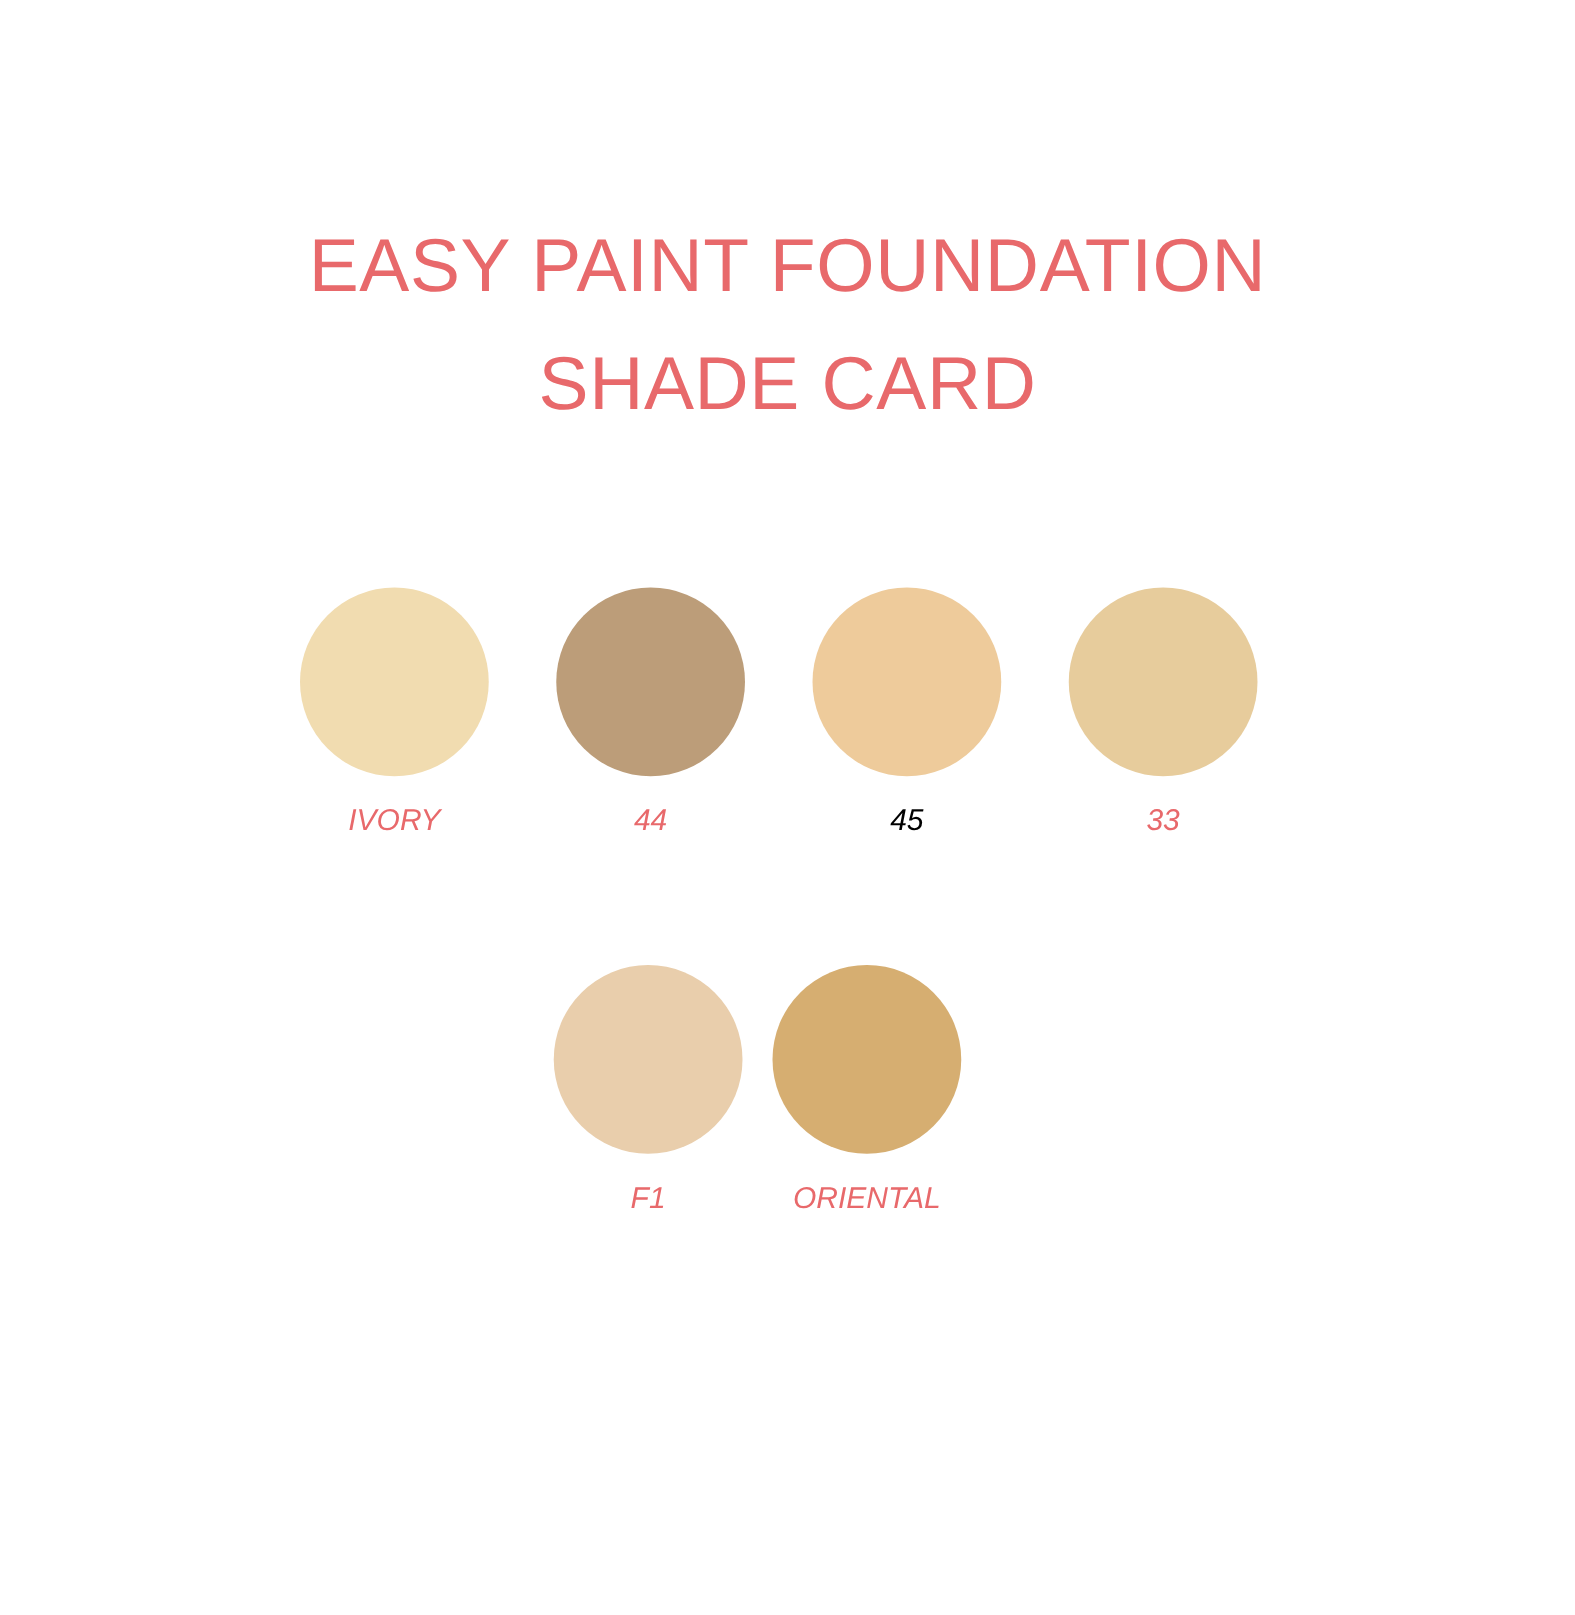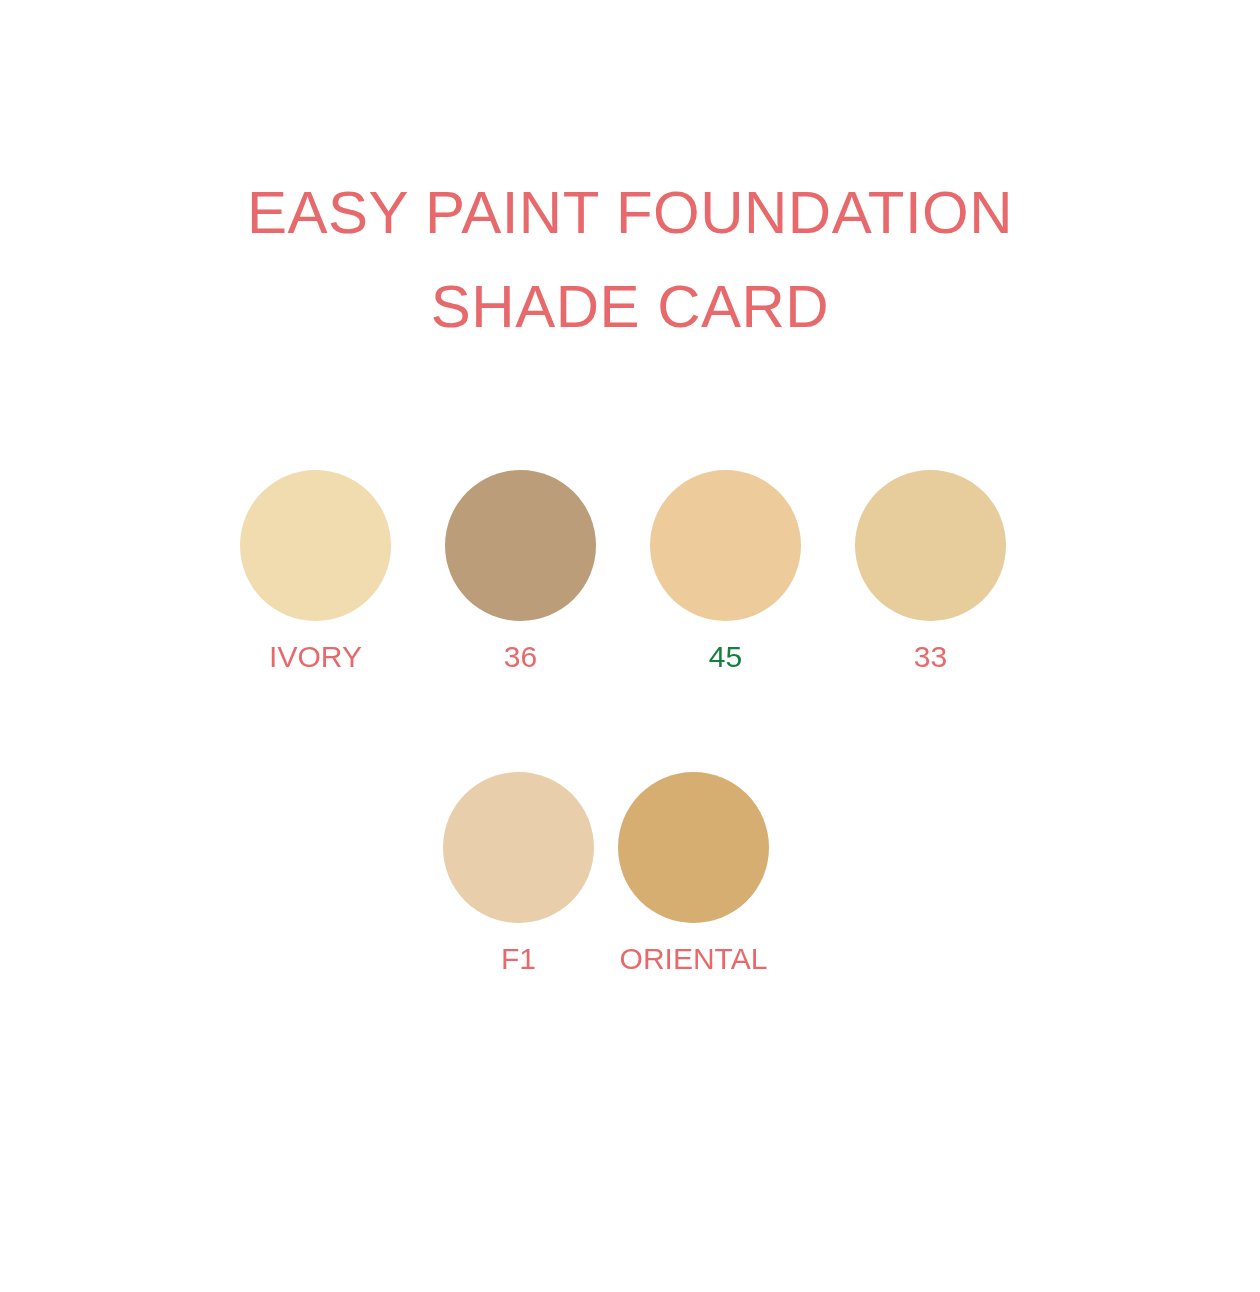--- a/index.html
+++ b/index.html
@@ -79,25 +79,26 @@
     width: 151px;
     height: 151px;
     border-radius: 50%;
     display: block;
   }
 
   .swatch-label {
     margin-top: 18px;
     color: #e8696b;
     font-family: "Liberation Sans", sans-serif;
-    font-size: 30px;
+    font-size: 24px;
     font-weight: 400;
     line-height: 36px;
     white-space: nowrap;
     text-align: center;
+    font-style: italic;
   }
 </style>
 </head>
 <body style="background: rgb(255, 255, 255);">
 
 <div id="shade-card" style="background: rgb(255, 255, 255);">
 
   <div class="title-block">
     <span class="title-line" style="color: rgb(232, 105, 107);">EASY PAINT FOUNDATION</span>
     <span class="title-line" style="color: rgb(232, 105, 107); text-align: center;">SHADE CARD</span>
@@ -107,26 +108,26 @@
 
     <div class="swatch-row row-1">
 
       <div class="swatch">
         <span class="swatch-circle" style="background-color: rgb(241, 220, 176);"></span>
         <span class="swatch-label" style="color: rgb(232, 105, 107);">IVORY</span>
       </div>
 
       <div class="swatch">
         <span class="swatch-circle" style="background-color: rgb(188, 157, 121);"></span>
-        <span class="swatch-label" style="color: rgb(232, 105, 107);">36</span>
+        <span class="swatch-label" style="color: rgb(232, 105, 107);">44</span>
       </div>
 
       <div class="swatch">
         <span class="swatch-circle" style="background-color: rgb(238, 203, 155);"></span>
-        <span class="swatch-label" style="color: #15803d;">45</span>
+        <span class="swatch-label" style="color: #000000;">45</span>
       </div>
 
       <div class="swatch">
         <span class="swatch-circle" style="background-color: rgb(231, 204, 156);"></span>
         <span class="swatch-label" style="color: rgb(232, 105, 107);">33</span>
       </div>
 
     </div>
 
     <div class="swatch-row row-2">

